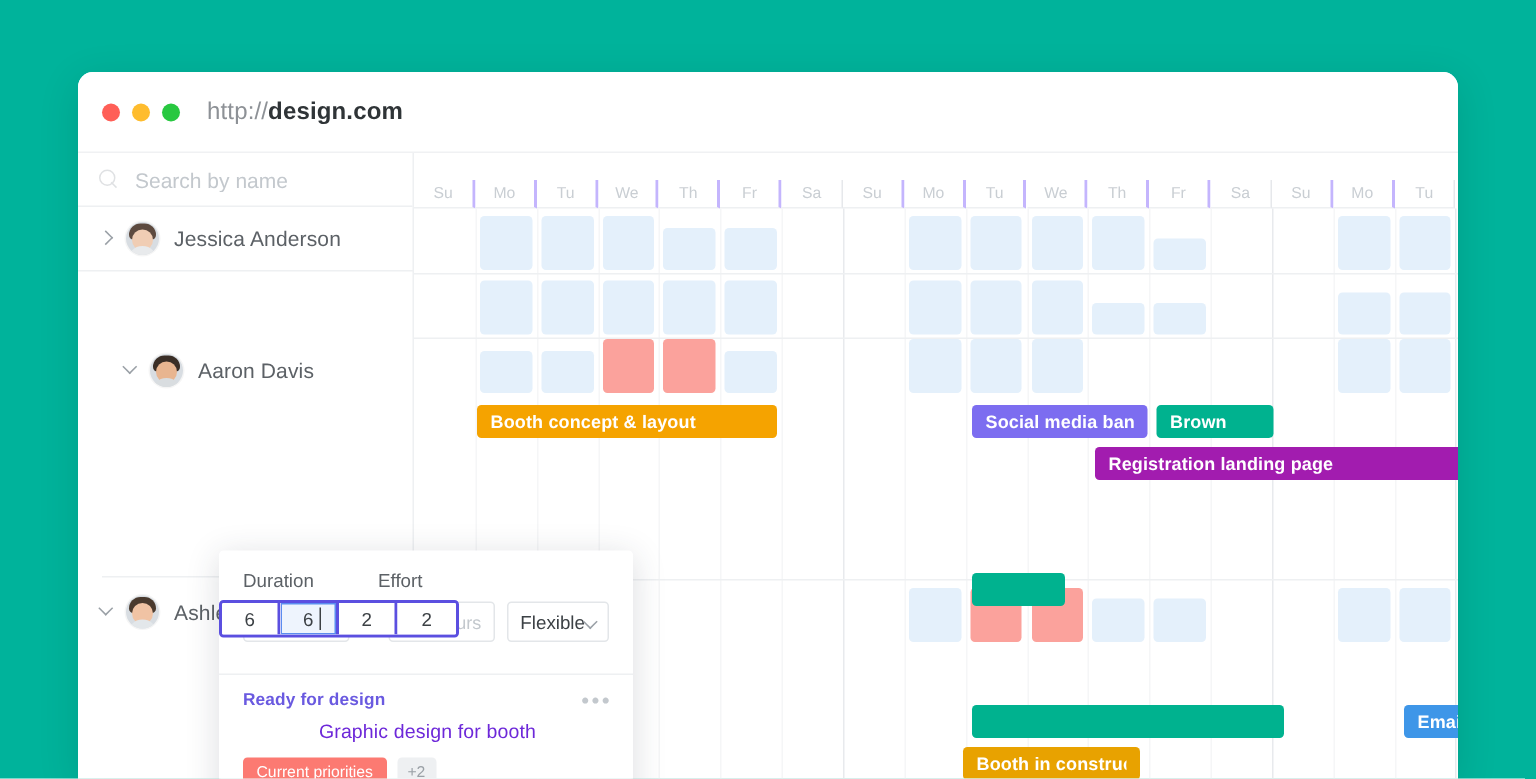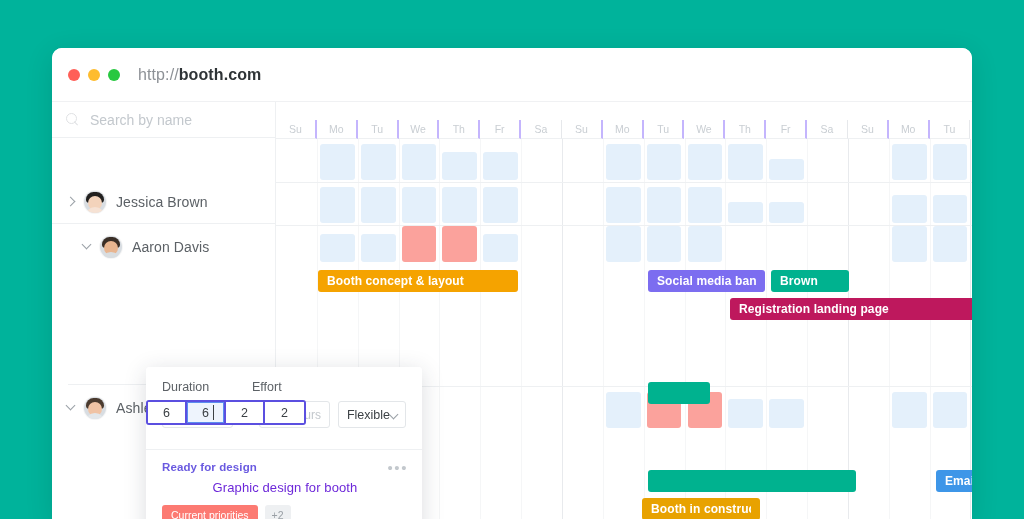--- a/index.html
+++ b/index.html
@@ -214,41 +214,41 @@
 <body>
 
 <div id="browser-window">
 
   <div id="browser-chrome">
     <div class="traffic-lights">
       <span class="dot red"></span>
       <span class="dot yellow"></span>
       <span class="dot green"></span>
     </div>
-    <div id="url-bar"><span>http://</span><span class="domain">booth.com</span></div>
+    <div id="url-bar"><span>http://</span><span class="domain">design.com</span></div>
   </div>
 
   <div id="app">
 
     <div id="sidebar">
       <div id="search-row">
         <span class="search-ico"></span>
         <input id="search-input" placeholder="Search by name" style="">
       </div>
 
-
-      <div class="person-row" style="top:79px;height:43px;">
+      <div class="person-row" style="top:36px;height:43px;">
         <span class="chev"></span>
         <span class="avatar">
-          <i class="av-hair" style="background:#22201f"></i>
-          <i class="av-face" style="background:#f3d3bb"></i>
-          <i class="av-body" style="background:#f6e2d4"></i>
+          <i class="av-hair" style="background:#5d4a3f"></i>
+          <i class="av-face" style="background:#f0cdb4"></i>
+          <i class="av-body" style="background:#e8eaec"></i>
         </span>
-        <span class="person-name">Jessica Brown</span>
-      </div>
+        <span class="person-name">Jessica Anderson</span>
+      </div>
+
 
       <div class="person-row" style="top:122px;height:161px;align-items:flex-start;padding-top:12px;margin-left:16px;">
         <span class="chev down" style="margin-top:5px;"></span>
         <span class="avatar">
           <i class="av-hair" style="background:#3a2e26"></i>
           <i class="av-face" style="background:#e8b590"></i>
           <i class="av-body" style="background:#d9dde0"></i>
         </span>
         <span class="person-name" style="margin-top:3px;">Aaron Davis</span>
       </div>
@@ -354,21 +354,21 @@
         <div class="wcell blue" style="left: 656.6px; width: 34.85px; top: 290px; height: 36px;"></div>
         <div class="bar" style="left: 42px; width: 200px; top: 168px; background: rgb(245, 163, 0);">
           <span class="lbl">Booth concept &amp; layout</span>
         </div>
         <div class="bar" style="left: 372px; width: 117px; top: 168px; background: rgb(124, 109, 240);">
           <span class="lbl">Social media banners</span>
         </div>
         <div class="bar" style="left: 495px; width: 78px; top: 168px; background: rgb(0, 178, 143);">
           <span class="lbl">Brown</span>
         </div>
-        <div class="bar" style="left: 454px; width: 294px; top: 196px; background: #be185d;">
+        <div class="bar" style="left: 454px; width: 294px; top: 196px; background: #a21caf;">
           <span class="lbl">Registration landing page</span>
         </div>
         <div class="bar" style="left: 372px; width: 62px; top: 280px; background: rgb(0, 178, 143);">
           <span class="lbl"></span>
         </div>
         <div class="bar" style="left: 372px; width: 208px; top: 368px; background: rgb(0, 178, 143);">
           <span class="lbl"></span>
         </div>
         <div class="bar" style="left: 366px; width: 118px; top: 396px; background: rgb(232, 162, 0);">
           <span class="lbl">Booth in construction</span>

